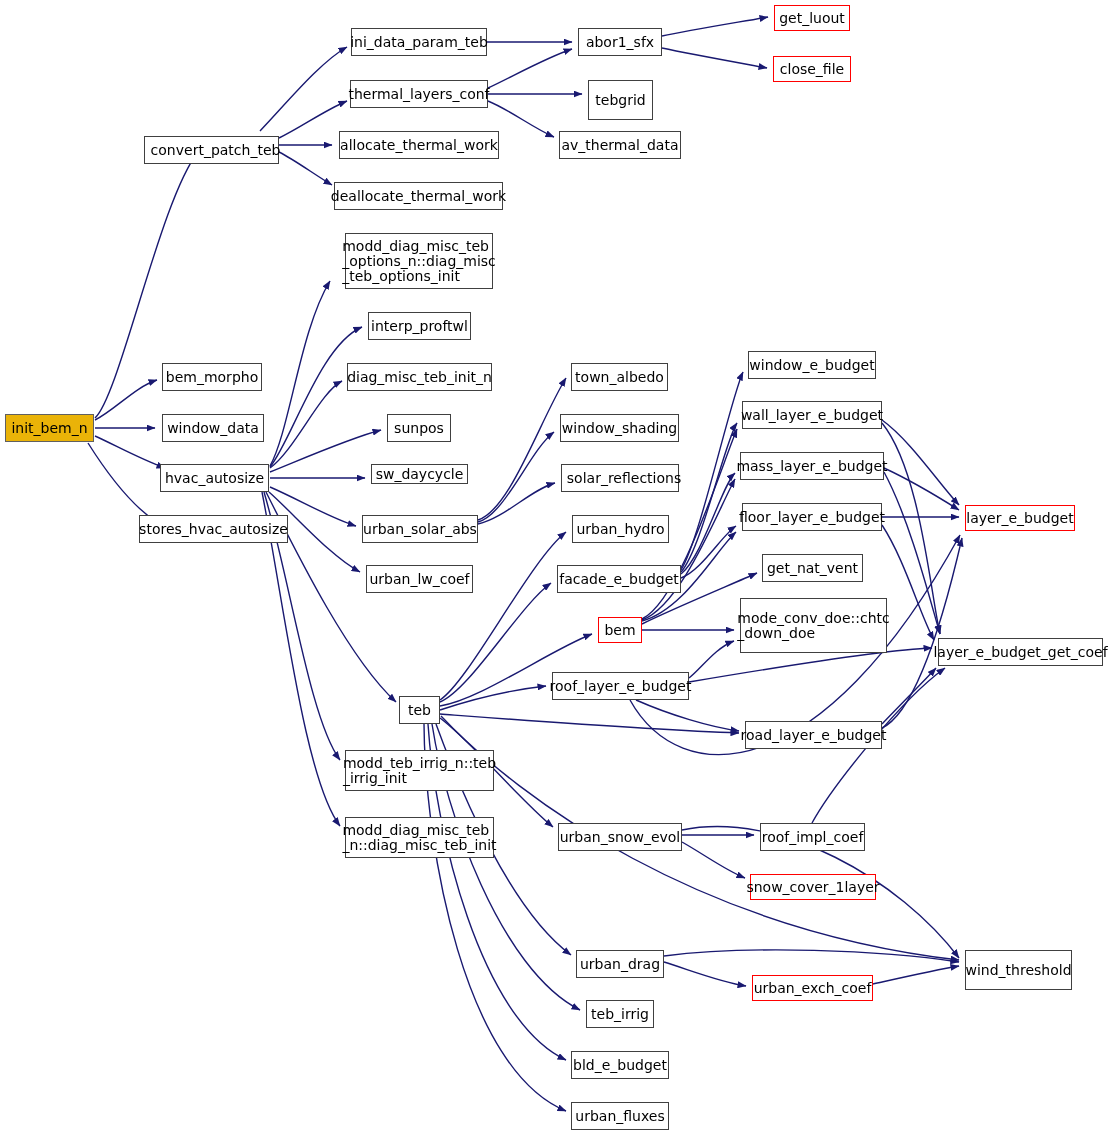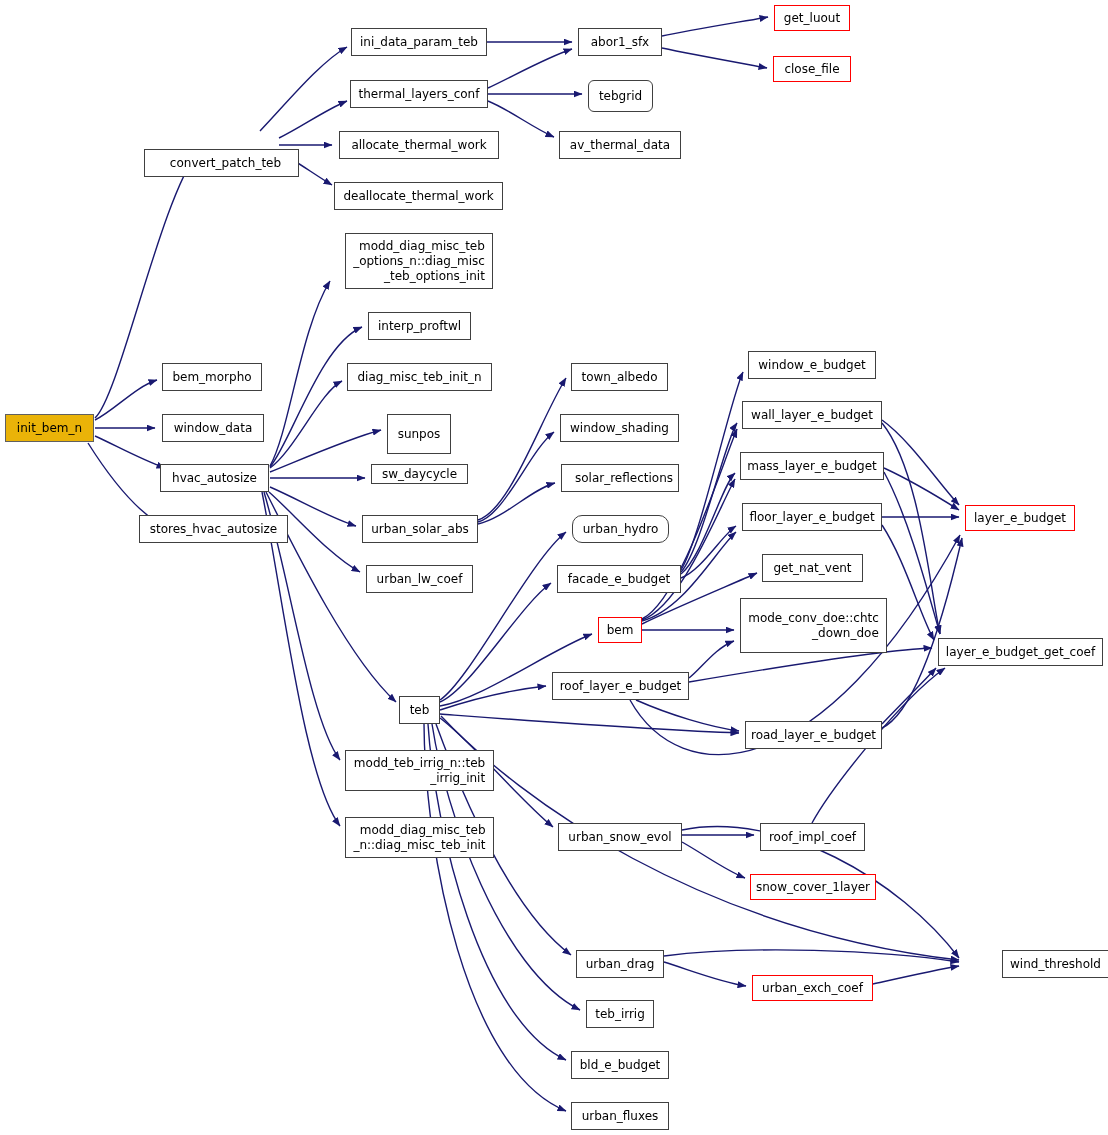--- a/index.html
+++ b/index.html
@@ -8,25 +8,25 @@
     width:1108px;height:1135px;
     background:#ffffff;
     font-family:"DejaVu Sans","Liberation Sans",sans-serif;
     overflow:hidden;
   }
   #edges{position:absolute;left:0;top:0;width:1108px;height:1135px;}
   .node{
     position:absolute;
     box-sizing:border-box;
     display:flex;align-items:center;justify-content:center;
-    text-align:right;
+    text-align:left;
     background:#ffffff;
     border:1px solid #404040;
     color:#000000;
-    font-size:12px;
+    font-size:14px;
     line-height:15px;
     white-space:pre;
     letter-spacing:0px;
     z-index:5;
   }
   .node.red{border:1px solid #ff0000;}
   .node.current{background:#eab308;border:1px solid #606060;}
 </style>
 </head>
 <body>
@@ -103,52 +103,52 @@
         <path d="M 682,842 C 705,855 725,870 745,878" marker-end="url(#ah)"></path>
         <path d="M 682,830 C 780,810 900,880 959,958" marker-end="url(#ah)"></path>
         <path d="M 812,823 C 830,790 900,700 945,668" marker-end="url(#ah)"></path>
         <path d="M 664,962 C 690,970 720,982 746,986" marker-end="url(#ah)"></path>
         <path d="M 664,956 C 750,945 880,950 959,962" marker-end="url(#ah)"></path>
         <path d="M 873,984 C 900,978 935,970 959,966" marker-end="url(#ah)"></path>
       </g>
   </svg>
   <div id="node-layer">
       <div class="node current" style="left: 5px; top: 414px; width: 89px; height: 28px;">init_bem_n</div>
-      <div class="node" style="left: 144px; top: 149px; width: 155px; height: 28px; padding-left: 8px;">convert_patch_teb</div>
+      <div class="node" style="left: 144px; top: 136px; width: 135px; height: 28px; padding-left: 8px;">convert_patch_teb</div>
       <div class="node" style="left: 162px; top: 363px; width: 100px; height: 28px;">bem_morpho</div>
       <div class="node" style="left: 162px; top: 414px; width: 102px; height: 28px;">window_data</div>
       <div class="node" style="left: 160px; top: 464px; width: 109px; height: 28px;">hvac_autosize</div>
       <div class="node" style="left: 139px; top: 515px; width: 149px; height: 28px;">stores_hvac_autosize</div>
       <div class="node" style="left: 351px; top: 28px; width: 136px; height: 28px;">ini_data_param_teb</div>
       <div class="node" style="left: 350px; top: 80px; width: 138px; height: 28px;">thermal_layers_conf</div>
       <div class="node" style="left: 339px; top: 131px; width: 160px; height: 28px;">allocate_thermal_work</div>
       <div class="node" style="left: 334px; top: 182px; width: 169px; height: 28px;">deallocate_thermal_work</div>
       <div class="node" style="left: 578px; top: 28px; width: 84px; height: 28px;">abor1_sfx</div>
-      <div class="node" style="left: 588px; top: 80px; width: 65px; height: 32px; border-radius: 6px;">tebgrid</div>
+      <div class="node" style="left: 588px; top: 80px; width: 65px; height: 40px;">tebgrid</div>
       <div class="node" style="left: 559px; top: 131px; width: 122px; height: 28px;">av_thermal_data</div>
       <div class="node red" style="left: 774px; top: 5px; width: 76px; height: 26px;">get_luout</div>
       <div class="node red" style="left: 773px; top: 56px; width: 78px; height: 26px;">close_file</div>
       <div class="node" style="left: 345px; top: 233px; width: 148px; height: 56px;">modd_diag_misc_teb
 _options_n::diag_misc
 _teb_options_init</div>
       <div class="node" style="left: 368px; top: 312px; width: 103px; height: 28px;">interp_proftwl</div>
       <div class="node" style="left: 347px; top: 363px; width: 145px; height: 28px;">diag_misc_teb_init_n</div>
-      <div class="node" style="left: 387px; top: 414px; width: 64px; height: 40px;">sunpos</div>
+      <div class="node" style="left: 387px; top: 414px; width: 64px; height: 28px;">sunpos</div>
       <div class="node" style="left: 371px; top: 464px; width: 97px; height: 20px;">sw_daycycle</div>
       <div class="node" style="left: 362px; top: 515px; width: 116px; height: 28px;">urban_solar_abs</div>
       <div class="node" style="left: 366px; top: 565px; width: 107px; height: 28px;">urban_lw_coef</div>
       <div class="node" style="left: 399px; top: 696px; width: 41px; height: 28px;">teb</div>
       <div class="node" style="left: 345px; top: 750px; width: 149px; height: 41px;">modd_teb_irrig_n::teb
 _irrig_init</div>
       <div class="node" style="left: 345px; top: 817px; width: 149px; height: 41px;">modd_diag_misc_teb
 _n::diag_misc_teb_init</div>
       <div class="node" style="left: 571px; top: 363px; width: 97px; height: 28px;">town_albedo</div>
       <div class="node" style="left: 560px; top: 414px; width: 119px; height: 28px;">window_shading</div>
       <div class="node" style="left: 561px; top: 464px; width: 118px; height: 28px; padding-left: 8px;">solar_reflections</div>
-      <div class="node" style="left: 572px; top: 515px; width: 97px; height: 28px; border-radius: 10px;">urban_hydro</div>
+      <div class="node" style="left: 572px; top: 515px; width: 97px; height: 28px;">urban_hydro</div>
       <div class="node" style="left: 557px; top: 565px; width: 124px; height: 28px;">facade_e_budget</div>
       <div class="node red" style="left: 598px; top: 617px; width: 44px; height: 26px;">bem</div>
       <div class="node" style="left: 552px; top: 672px; width: 137px; height: 28px;">roof_layer_e_budget</div>
       <div class="node" style="left: 745px; top: 721px; width: 137px; height: 28px;">road_layer_e_budget</div>
       <div class="node" style="left: 558px; top: 823px; width: 124px; height: 28px;">urban_snow_evol</div>
       <div class="node" style="left: 576px; top: 950px; width: 88px; height: 28px;">urban_drag</div>
       <div class="node" style="left: 586px; top: 1000px; width: 68px; height: 28px;">teb_irrig</div>
       <div class="node" style="left: 571px; top: 1051px; width: 98px; height: 28px;">bld_e_budget</div>
       <div class="node" style="left: 571px; top: 1102px; width: 98px; height: 28px;">urban_fluxes</div>
       <div class="node" style="left: 748px; top: 351px; width: 128px; height: 28px;">window_e_budget</div>
@@ -156,15 +156,15 @@
       <div class="node" style="left: 740px; top: 452px; width: 144px; height: 28px;">mass_layer_e_budget</div>
       <div class="node" style="left: 742px; top: 503px; width: 140px; height: 28px;">floor_layer_e_budget</div>
       <div class="node" style="left: 762px; top: 554px; width: 101px; height: 28px;">get_nat_vent</div>
       <div class="node" style="left: 740px; top: 598px; width: 147px; height: 55px;">mode_conv_doe::chtc
 _down_doe</div>
       <div class="node red" style="left: 965px; top: 505px; width: 110px; height: 26px;">layer_e_budget</div>
       <div class="node" style="left: 938px; top: 638px; width: 165px; height: 28px;">layer_e_budget_get_coef</div>
       <div class="node" style="left: 760px; top: 823px; width: 105px; height: 28px;">roof_impl_coef</div>
       <div class="node red" style="left: 750px; top: 874px; width: 126px; height: 26px;">snow_cover_1layer</div>
       <div class="node red" style="left: 752px; top: 975px; width: 121px; height: 26px;">urban_exch_coef</div>
-      <div class="node" style="left: 965px; top: 950px; width: 107px; height: 28px; margin-left: 37px;">wind_threshold</div>
+      <div class="node" style="left: 965px; top: 950px; width: 107px; height: 40px;">wind_threshold</div>
     </div>
 </div>
 
 </body></html>

